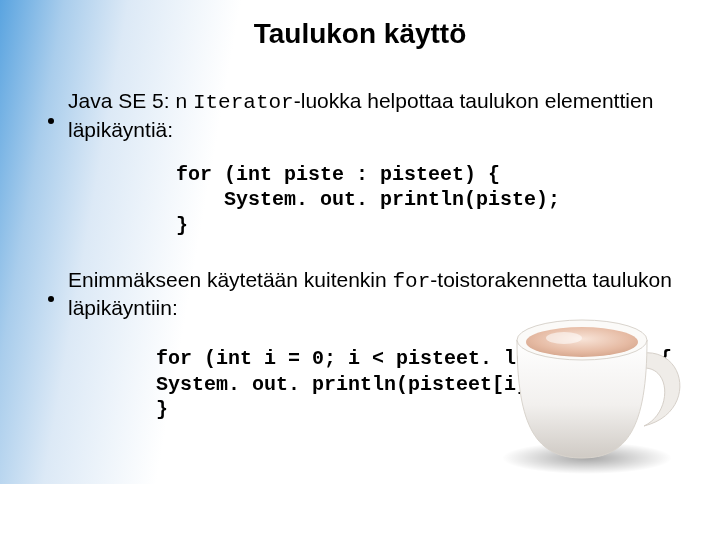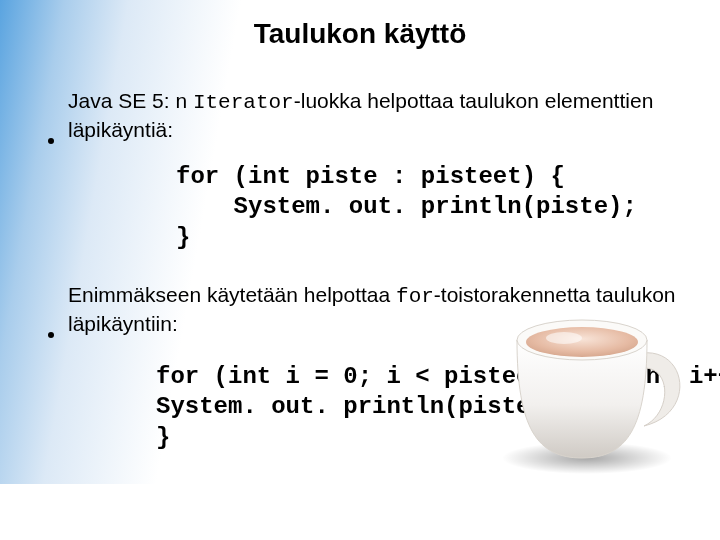--- a/index.html
+++ b/index.html
@@ -34,21 +34,21 @@
   }
   .body {
     position: absolute;
     top: 88px;
     left: 48px;
     right: 28px;
     color: #000;
   }
   .bullet {
     display: flex;
-    align-items: flex-end;
+    align-items: center;
     font-size: 21px;
     line-height: 1.28;
     margin-bottom: 10px;
   }
   .bullet .dot {
     width: 6px;
     height: 6px;
     background: #000;
     border-radius: 50%;
     flex: 0 0 auto;
@@ -56,21 +56,21 @@
     margin-right: 14px;
   }
   .bullet .text {
     flex: 1 1 auto;
   }
   .mono {
     font-family: "Courier New", Courier, monospace;
   }
   .codeblock {
     font-family: "Courier New", Courier, monospace;
-    font-size: 24px;
+    font-size: 20px;
     font-weight: bold;
     white-space: pre;
     line-height: 1.28;
     margin: 18px 0 28px 128px;
     color: #000;
   }
   .codeblock2 {
     margin-left: 108px;
     margin-top: 24px;
   }
@@ -101,21 +101,21 @@
       </span>
     </div>
 
     <div class="codeblock">for (int piste : pisteet) {
     System. out. println(piste);
 }</div>
 
     <div class="bullet">
       <span class="dot"></span>
       <span class="text">
-        <span>Enimmäkseen käytetään helpottaa </span><span class="mono">for</span><span>-toistorakennetta taulukon läpikäyntiin:</span>
+        <span>Enimmäkseen käytetään kuitenkin </span><span class="mono">for</span><span>-toistorakennetta taulukon läpikäyntiin:</span>
       </span>
     </div>
 
     <div class="codeblock codeblock2">for (int i = 0; i &lt; pisteet. length; i++) {
 System. out. println(pisteet[i]);
 }</div>
 
   </div>
 
   <div class="cup-wrap">

